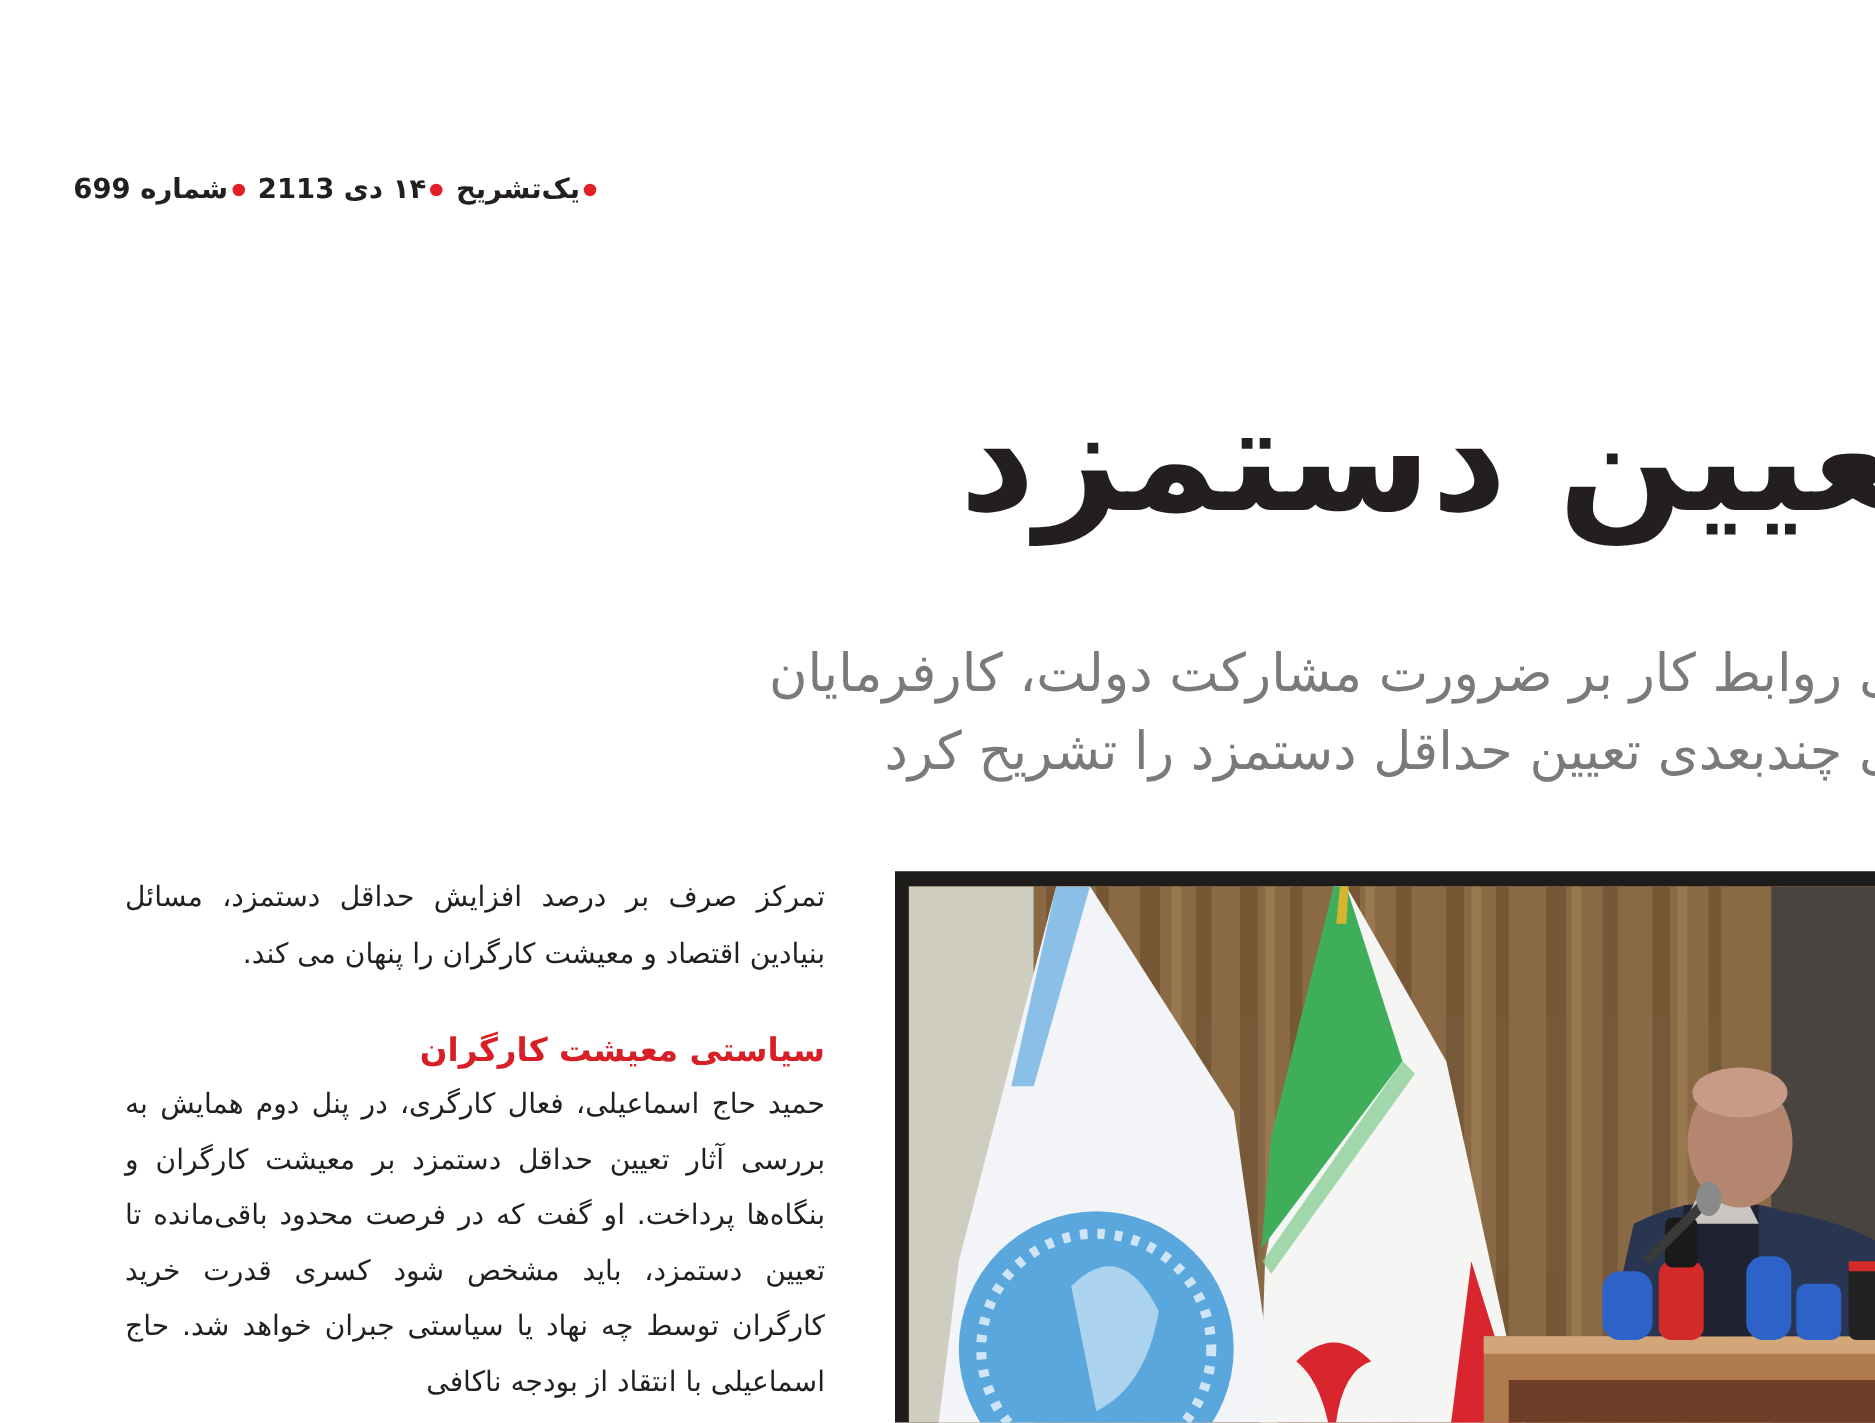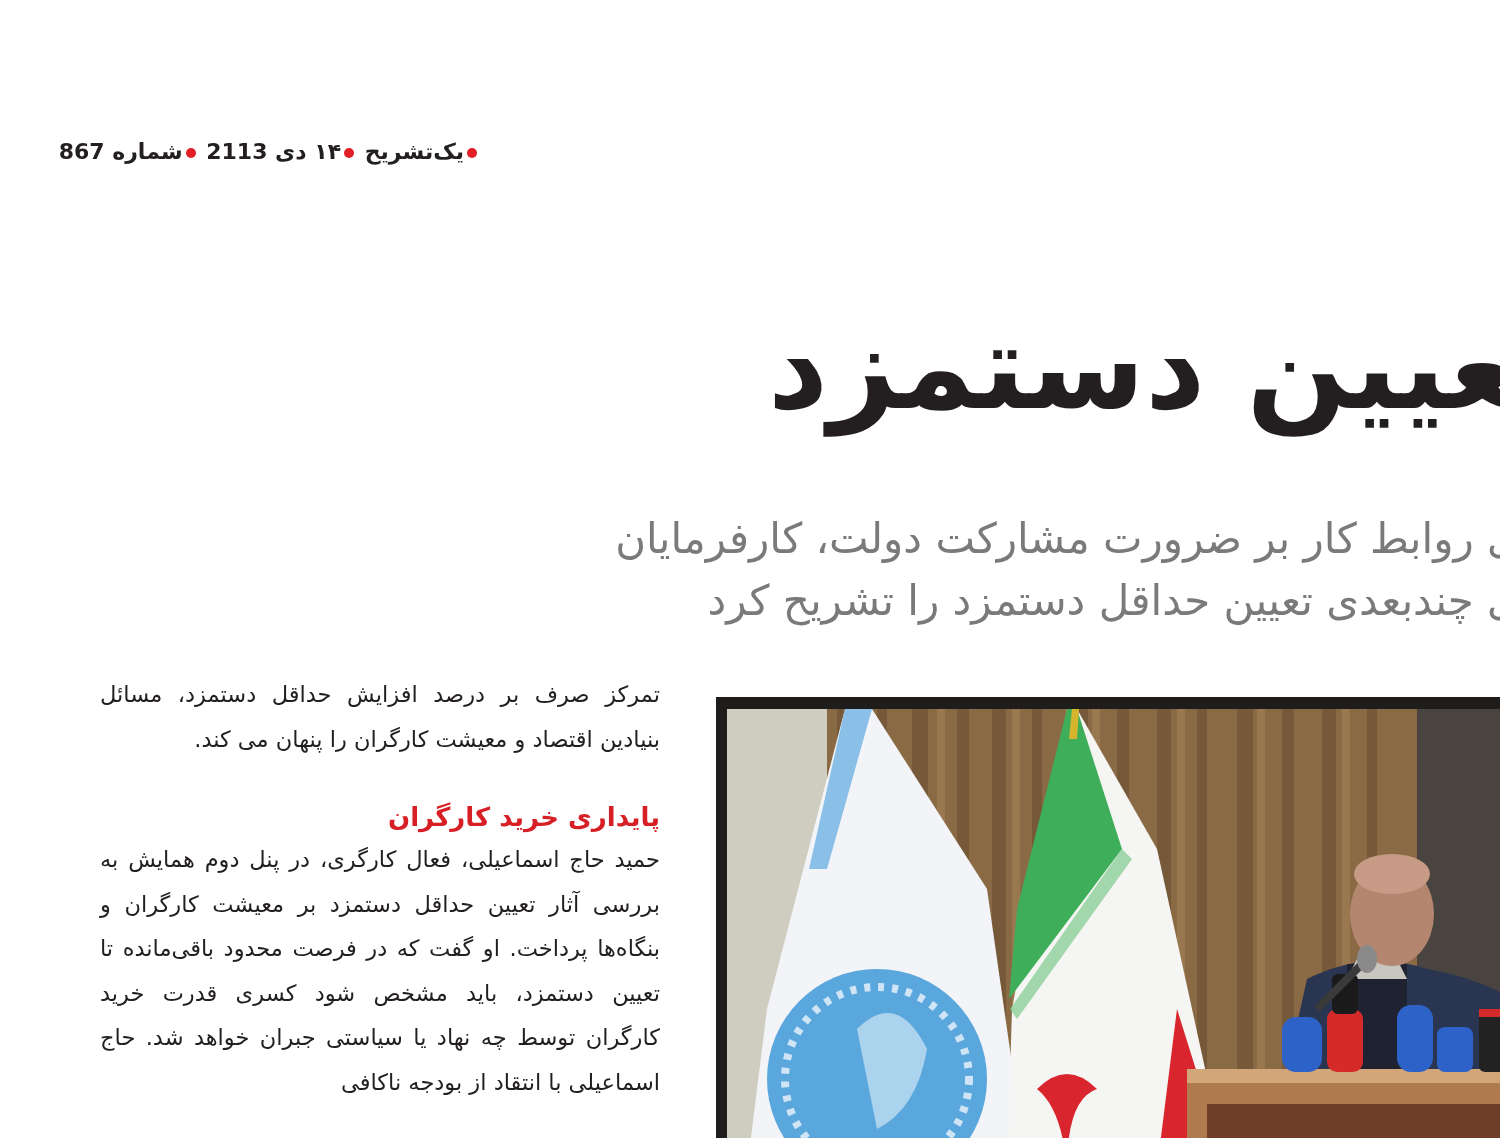--- a/index.html
+++ b/index.html
@@ -59,21 +59,21 @@
       line-height: 62px;
       color: #7a7a7a;
       text-align: right;
     }
     .dek .line {
       display: block;
     }
     .column {
       position: absolute;
       left: 100px;
-      top: 672px;
+      top: 696px;
       width: 560px;
       direction: rtl;
       text-align: justify;
       font-size: 22.5px;
       line-height: 44.5px;
       color: #231f20;
     }
     .column p {
       margin: 0;
     }
@@ -107,33 +107,33 @@
     .photo svg {
       display: block;
     }
   </style>
 </head>
 <body>
 
 <div class="dateline">
   <span class="dot"></span><span>یک‌تشریح</span>
   <span class="dot"></span><span>۱۴ دی 2113</span>
-  <span class="dot"></span><span>شماره 867</span>
+  <span class="dot"></span><span>شماره 699</span>
 </div>
 
 <h1 class="headline" style="margin:0;">تعیین دستمزد</h1>
 
 <div class="dek">
   <span class="line">ی روابط کار بر ضرورت مشارکت دولت، کارفرمایان</span>
   <span class="line">ی چندبعدی تعیین حداقل دستمزد را تشریح کرد</span>
 </div>
 
 <div class="column">
   <p class="lead">تمرکز صرف بر درصد افزایش حداقل دستمزد، مسائل بنیادین اقتصاد و معیشت کارگران را پنهان می کند.</p>
-  <h3>پایداری خرید کارگران</h3>
+  <h3>سیاستی معیشت کارگران</h3>
   <p>حمید حاج اسماعیلی، فعال کارگری، در پنل دوم همایش به بررسی آثار تعیین حداقل دستمزد بر معیشت کارگران و بنگاه‌ها پرداخت. او گفت که در فرصت محدود باقی‌مانده تا تعیین دستمزد، باید مشخص شود کسری قدرت خرید کارگران توسط چه نهاد یا سیاستی جبران خواهد شد. حاج اسماعیلی با انتقاد از بودجه ناکافی</p>
 </div>
 
 <div class="photo-frame">
   <div class="photo">
     <svg width="800" height="460" viewBox="0 0 800 460" xmlns="http://www.w3.org/2000/svg">
 
       <rect x="0" y="0" width="100" height="460" fill="#cfcdbf"></rect>
 
       <rect x="100" y="0" width="600" height="460" fill="#8a6a44"></rect>

